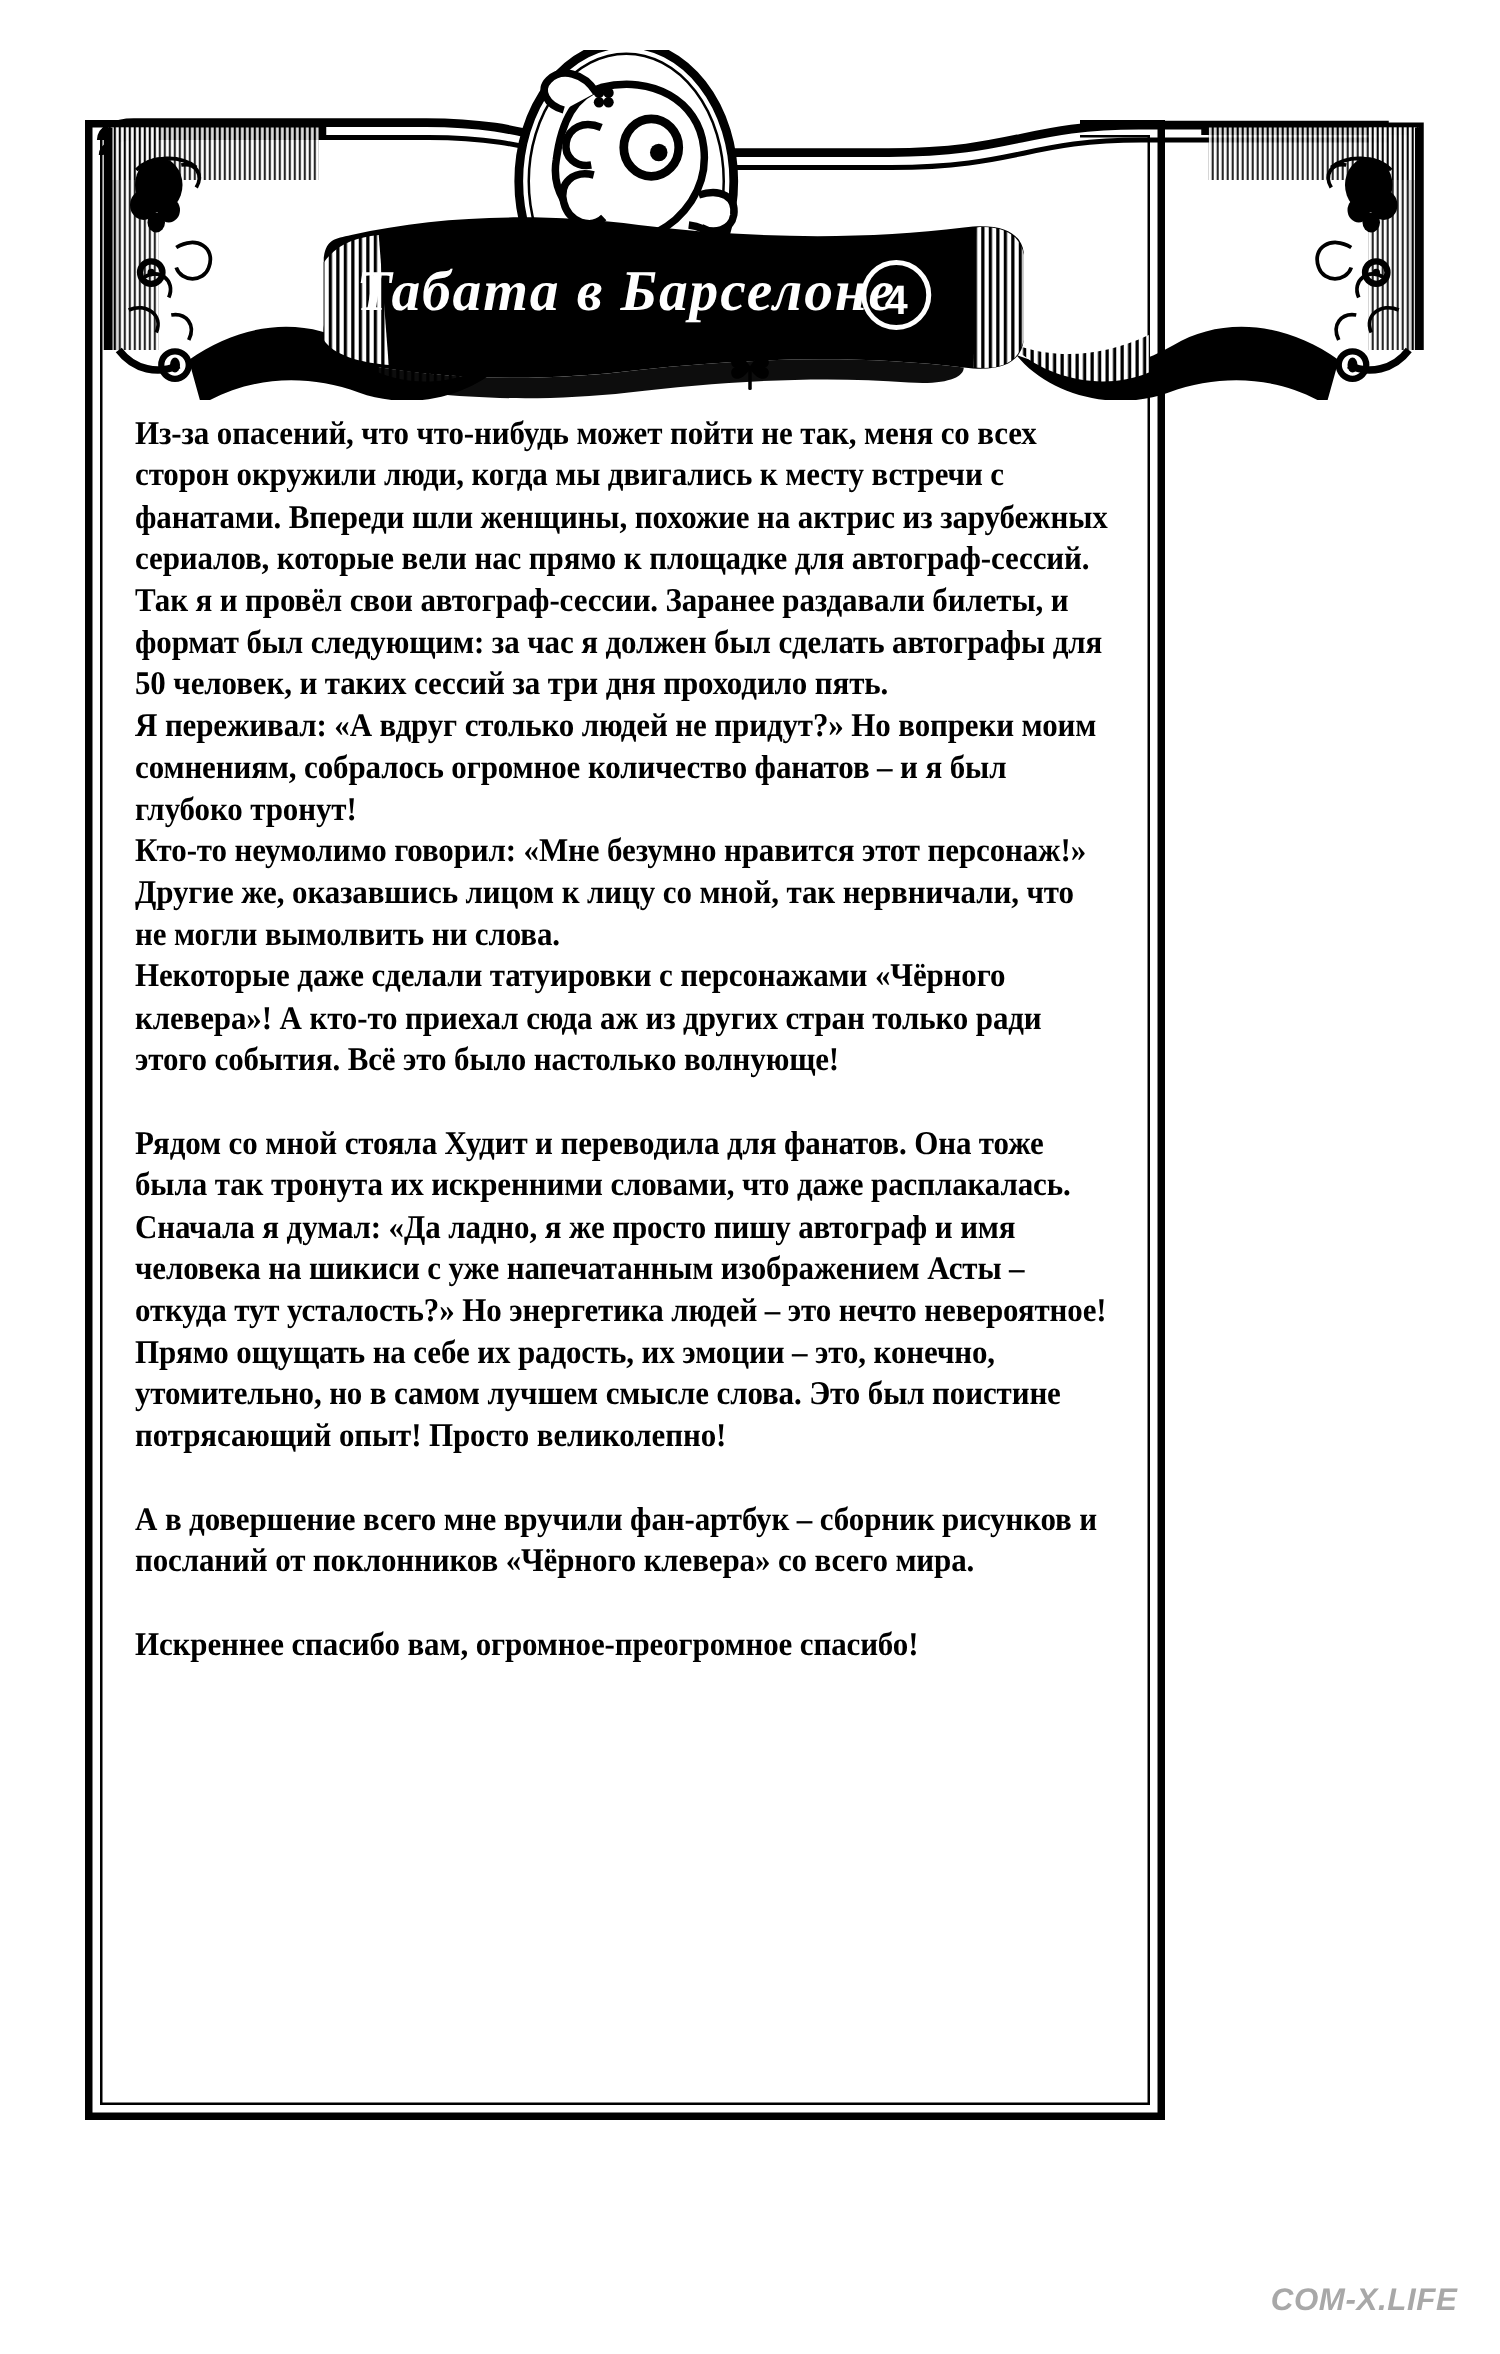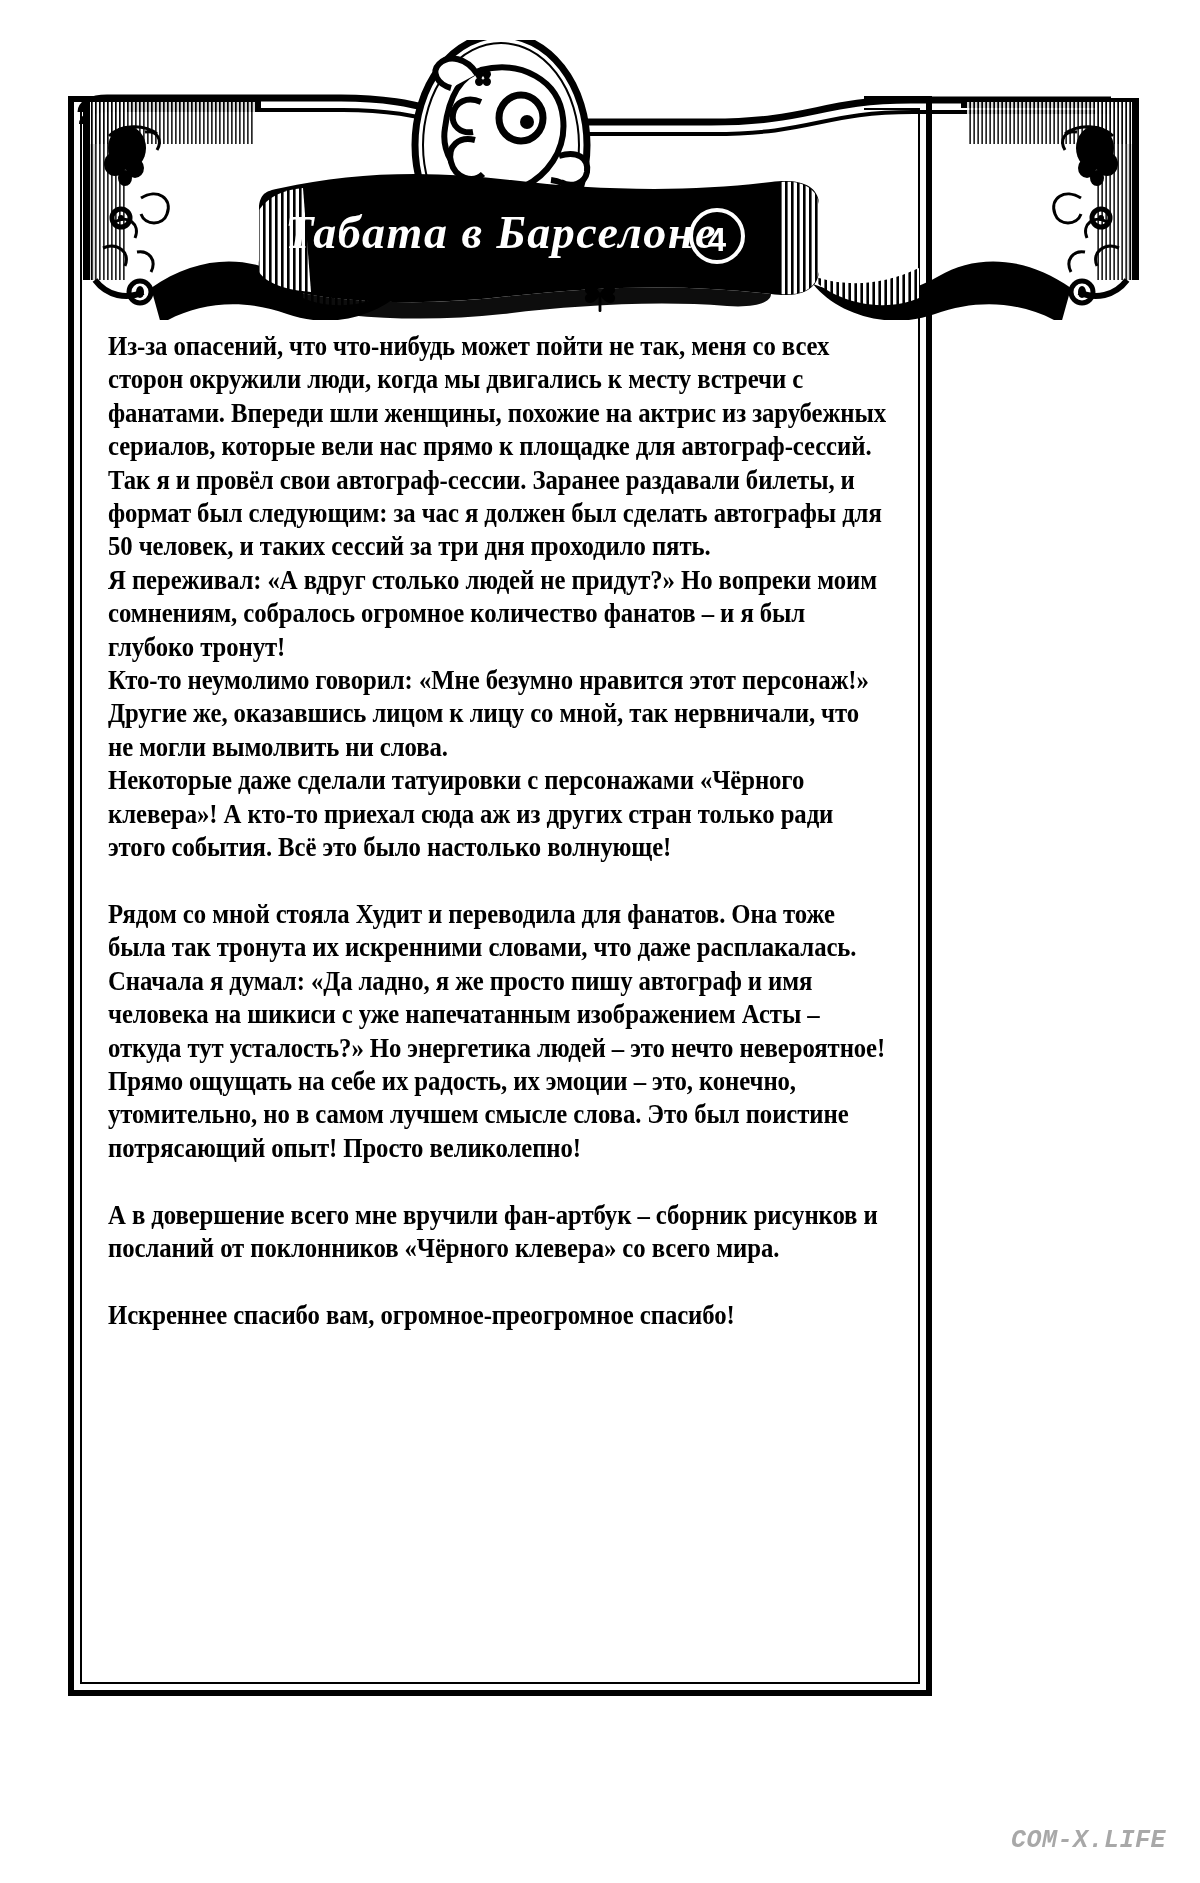--- a/index.html
+++ b/index.html
@@ -97,21 +97,21 @@
     text-align: left;
     -webkit-font-smoothing: antialiased;
   }
   .para.gap-before { margin-top: 33.4px; }
 
   
   .watermark {
     position: absolute;
     right: 34px;
     bottom: 28px;
-    font-family: Liberation Mono, monospace;
+    font-family: Liberation Sans, sans-serif;
     font-style: italic;
     font-weight: 700;
     font-size: 25px;
     letter-spacing: 0.5px;
     color: #a8a8a8;
     z-index: 9;
     white-space: nowrap;
   }
 </style>
 </head>

